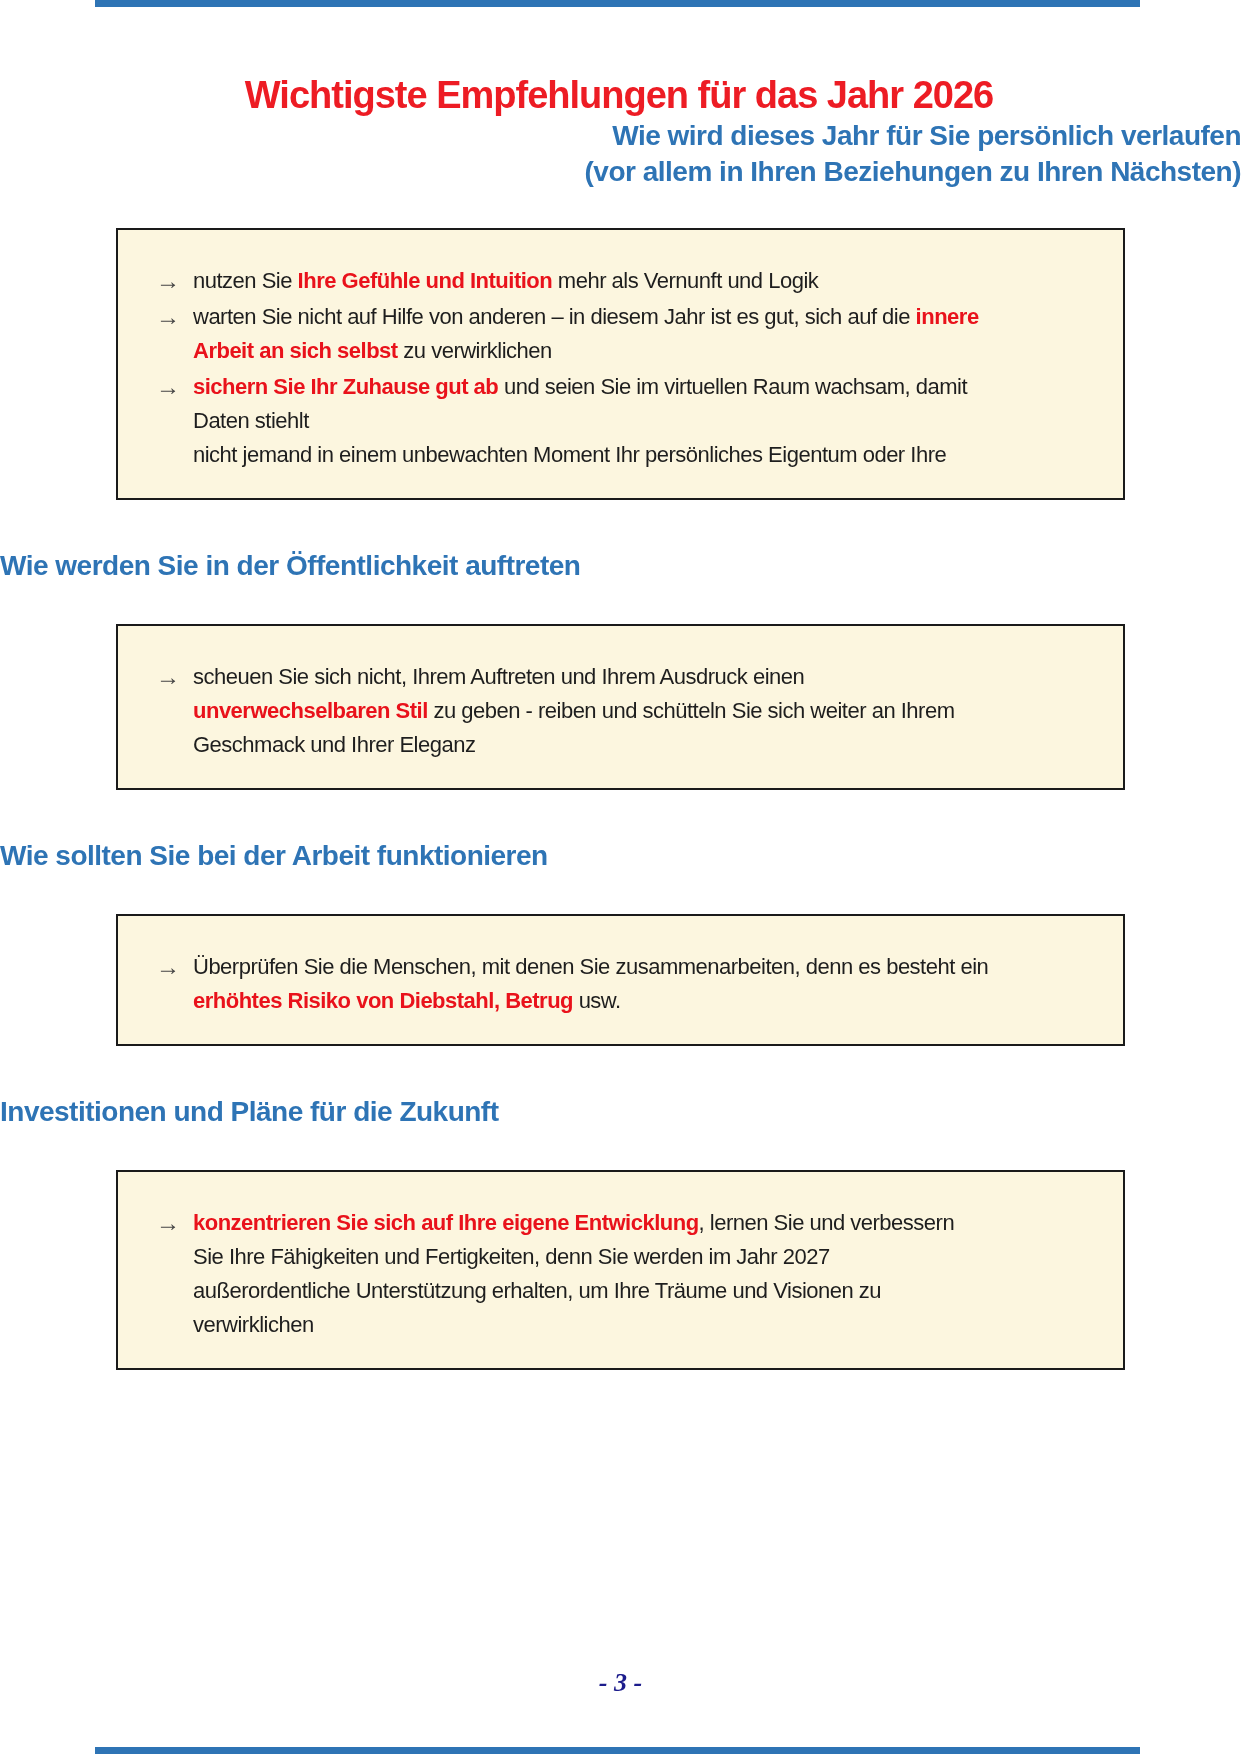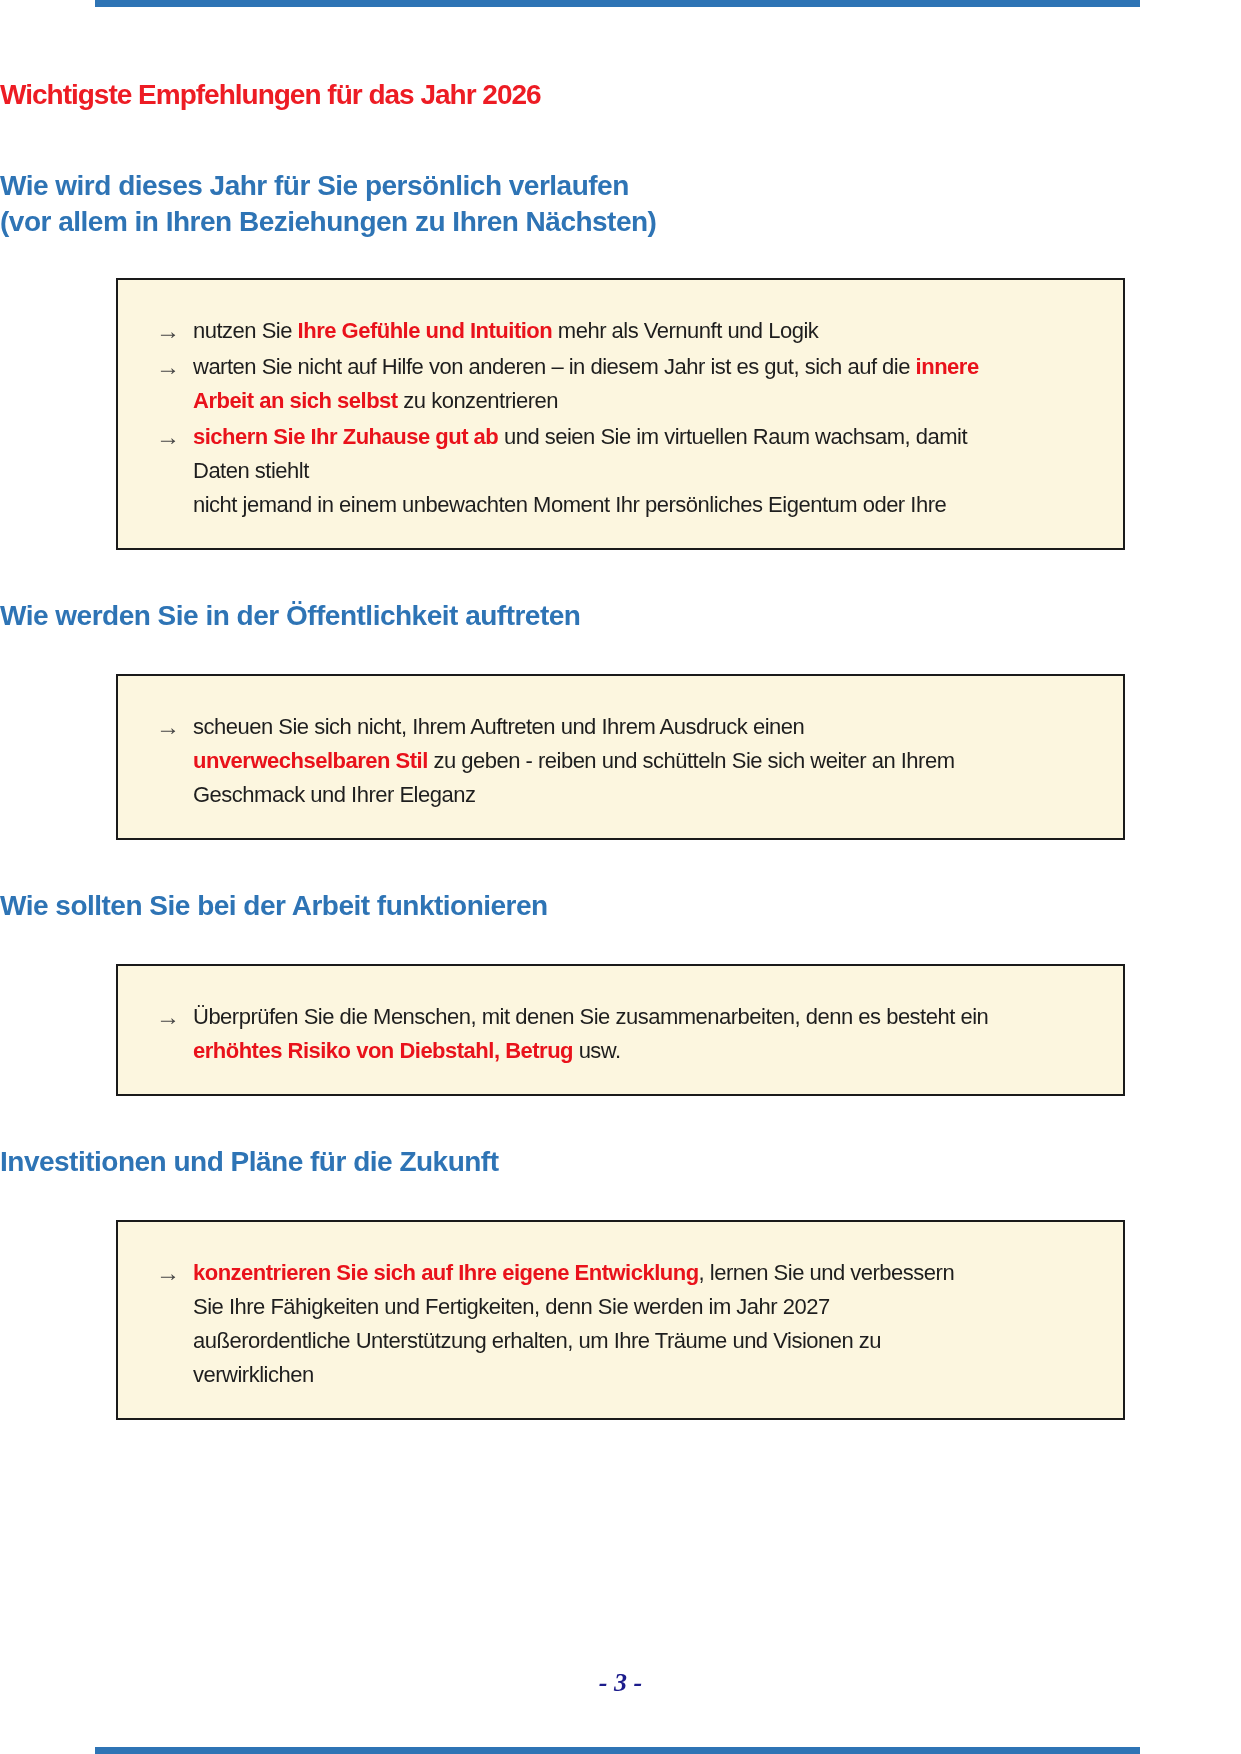--- a/index.html
+++ b/index.html
@@ -26,30 +26,29 @@
     position:absolute;
     left:95px;
     width:1045px;
     height:7px;
     background:var(--bar);
   }
   .edge-bar.top{top:0;}
   .edge-bar.bottom{bottom:0;}
   .page-title{
     margin:72px 3px 0 0;
-    text-align:left;
-    font-size:28px;
+    text-align:center;
+    font-size:38px;
     font-weight:700;
     letter-spacing:-1px;
     color:var(--title-red);
     line-height:46px;
   }
   .subtitle{
-    margin-top:50px;
-    text-align:left;
+    text-align:right;
     font-size:28px;
     font-weight:700;
     letter-spacing:-0.5px;
     color:var(--blue);
     line-height:36px;
   }
   .sections{margin-top:38px;}
   .section-heading{
     margin:48px 0 40px 0;
     height:36px;
@@ -128,21 +127,21 @@
         <div class="item">
           <span class="arrow">→</span>
           <div class="itemtext">
             <div class="line"><span>nutzen Sie </span><span class="hl">Ihre Gefühle und Intuition</span><span> mehr als Vernunft und Logik</span></div>
           </div>
         </div>
         <div class="item">
           <span class="arrow">→</span>
           <div class="itemtext">
             <div class="line"><span>warten Sie nicht auf Hilfe von anderen – in diesem Jahr ist es gut, sich auf die </span><span class="hl">innere</span></div>
-            <div class="line"><span class="hl">Arbeit an sich selbst</span><span> zu konzentrieren</span></div>
+            <div class="line"><span class="hl">Arbeit an sich selbst</span><span> zu verwirklichen</span></div>
           </div>
         </div>
         <div class="item">
           <span class="arrow">→</span>
           <div class="itemtext">
             <div class="line"><span class="hl">sichern Sie Ihr Zuhause gut ab</span><span> und seien Sie im virtuellen Raum wachsam, damit</span></div>
             <div class="line"><span>Daten stiehlt</span></div>
             <div class="line"><span>nicht jemand in einem unbewachten Moment Ihr persönliches Eigentum oder Ihre</span></div>
           </div>
         </div>

